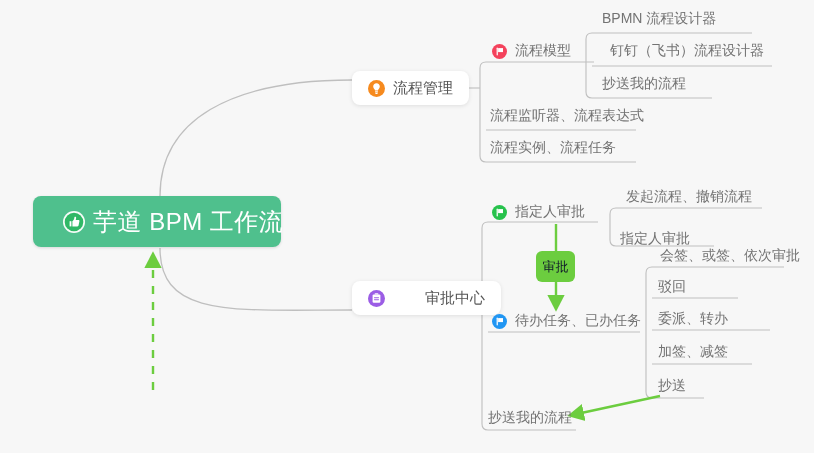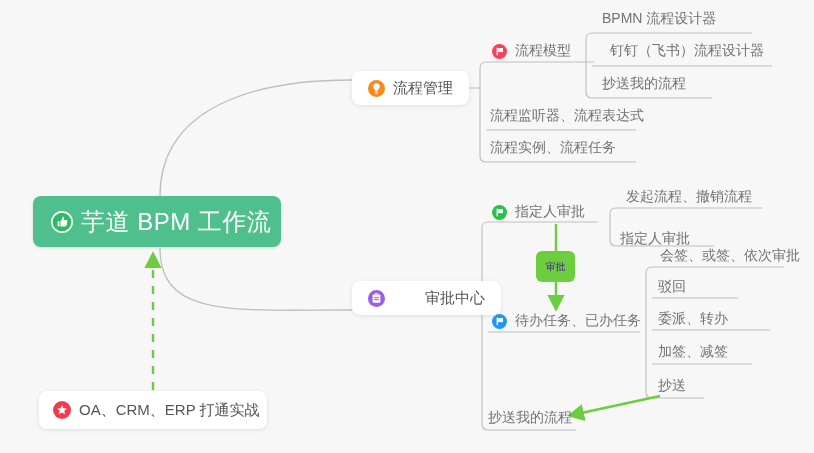--- a/index.html
+++ b/index.html
@@ -13,21 +13,21 @@
   #canvas{position:absolute;left:0;top:0;width:814px;height:453px;}
   svg.layer{position:absolute;left:0;top:0;width:814px;height:453px;pointer-events:none;}
 
   
   .node{position:absolute;display:flex;align-items:center;white-space:nowrap;}
 
   .root{
     left:33px;top:196px;width:248px;height:51px;
     background:#4fc08d;border-radius:8px;
     box-shadow:0 1px 3px rgba(0,0,0,.12);
-    justify-content:flex-start;padding-left:18px;box-sizing:border-box;
+    justify-content:flex-start;padding-left:30px;box-sizing:border-box;
   }
   .root .label{color:#ffffff;font-size:24px;letter-spacing:.5px;}
 
   .branch{
     background:#ffffff;border-radius:8px;
     box-shadow:0 1px 4px rgba(0,0,0,.10);
     padding:0 16px;height:34px;box-sizing:border-box;
   }
   .branch .label{color:#555;font-size:15px;}
 
@@ -44,21 +44,21 @@
 
   
   .ic{display:inline-flex;align-items:center;justify-content:center;flex:0 0 auto;margin-right:8px;}
   .ic svg{display:block;}
 
   .tag{
     position:absolute;left:536px;top:251px;width:39px;height:31px;
     background:#6ccd3f;border-radius:6px;
     display:flex;align-items:center;justify-content:center;
   }
-  .tag .label{color:#4c1d95;font-size:10px;}
+  .tag .label{color:#0f172a;font-size:13px;}
 </style>
 </head>
 <body>
 
 <div id="canvas">
 
   <svg class="layer">
 
     <path d="M 160 196 C 160 120 230 80 352 80" fill="none" stroke="#bfbfbf" stroke-width="1.3"></path>
 
@@ -217,24 +217,14 @@
     <span class="label">加签、减签</span>
   </div>
   <div class="node plain" style="left:658px;top:377px;">
     <span class="label">抄送</span>
   </div>
 
   <div class="node plain" style="left:488px;top:409px;">
     <span class="label">抄送我的流程</span>
   </div>
 
-  <div class="node bottombox">
-    <span class="ic">
-      <svg width="18" height="18" viewBox="0 0 18 18">
-        <circle cx="9" cy="9" r="9" fill="#f23b4a"></circle>
-        <path d="M9 4.0 L10.45 7.15 L13.8 7.55 L11.3 9.85 L11.98 13.2
-                 L9 11.55 L6.02 13.2 L6.7 9.85 L4.2 7.55 L7.55 7.15 Z" fill="#ffffff"></path>
-      </svg>
-    </span>
-    <span class="label">OA、CRM、ERP 打通实战</span>
-  </div>
 
 </div>
 
 </body></html>

